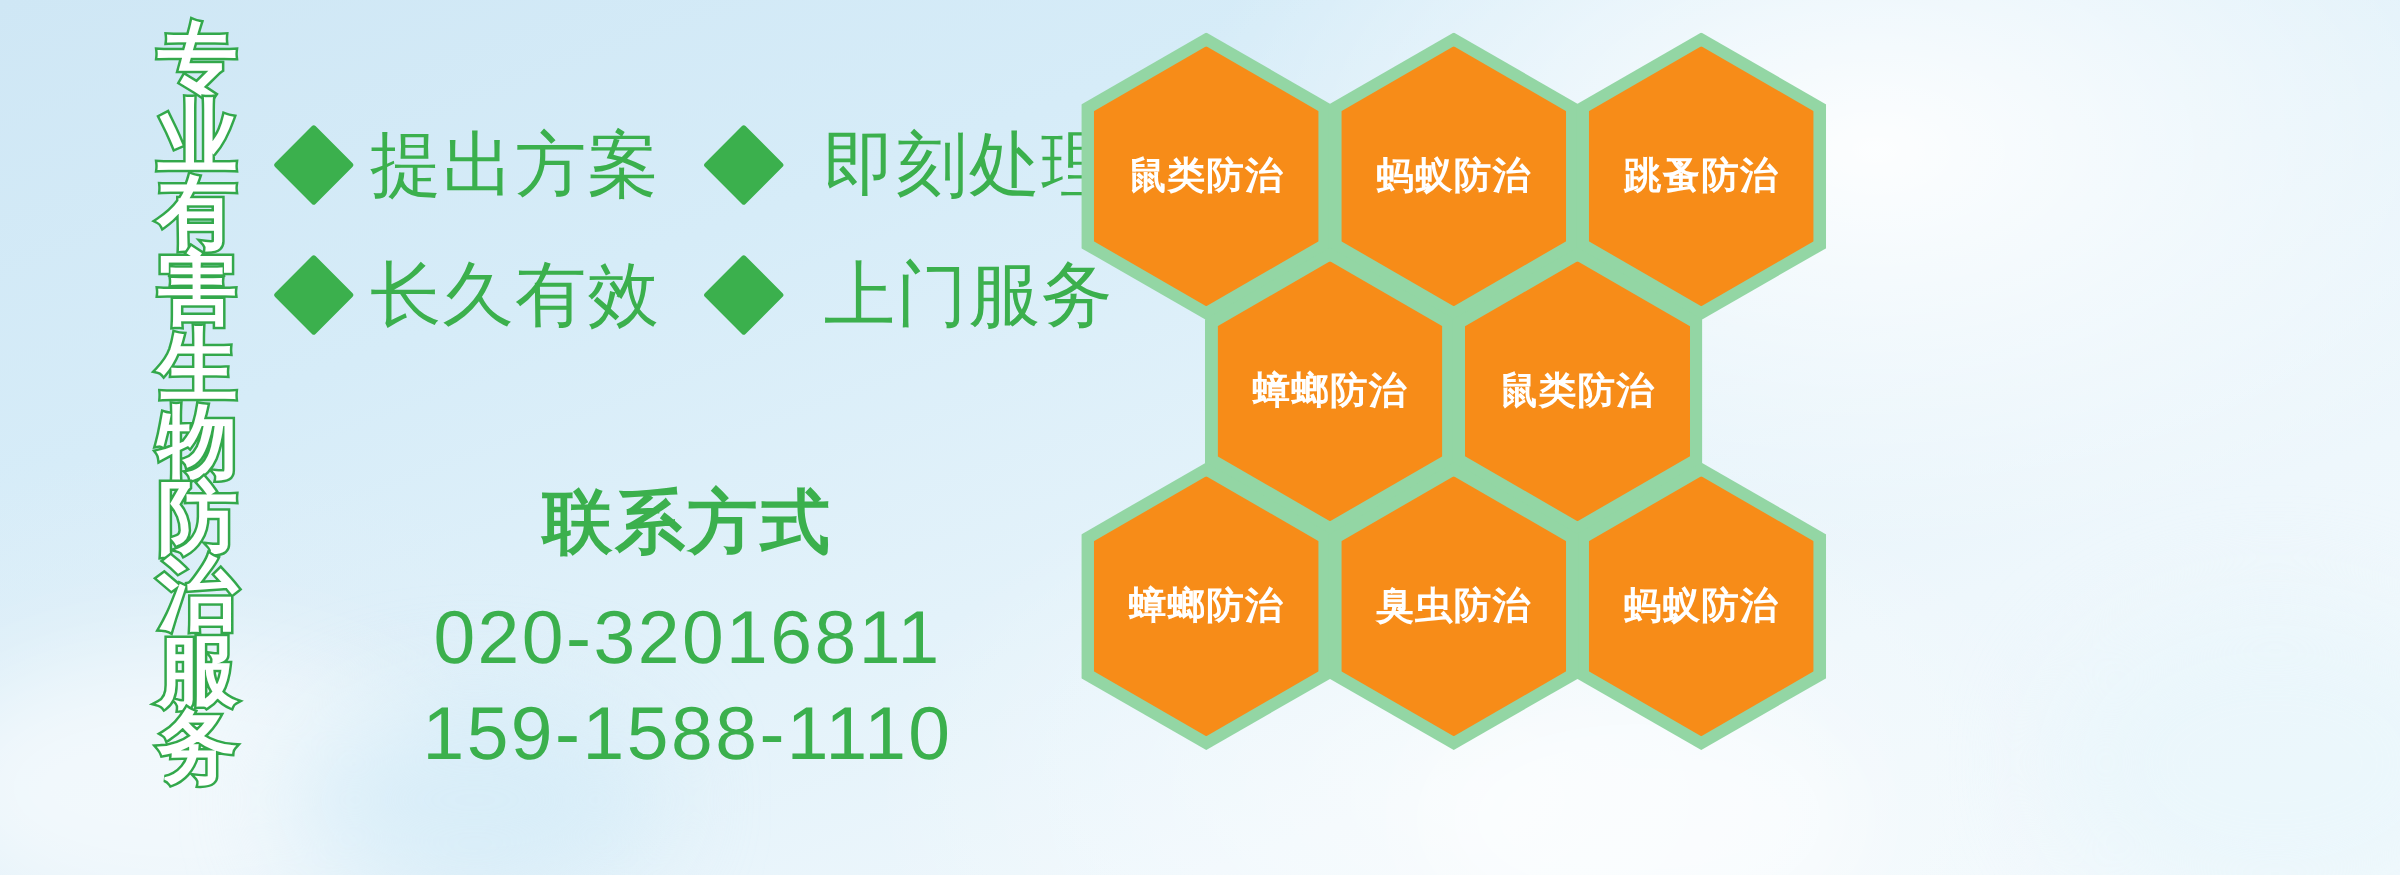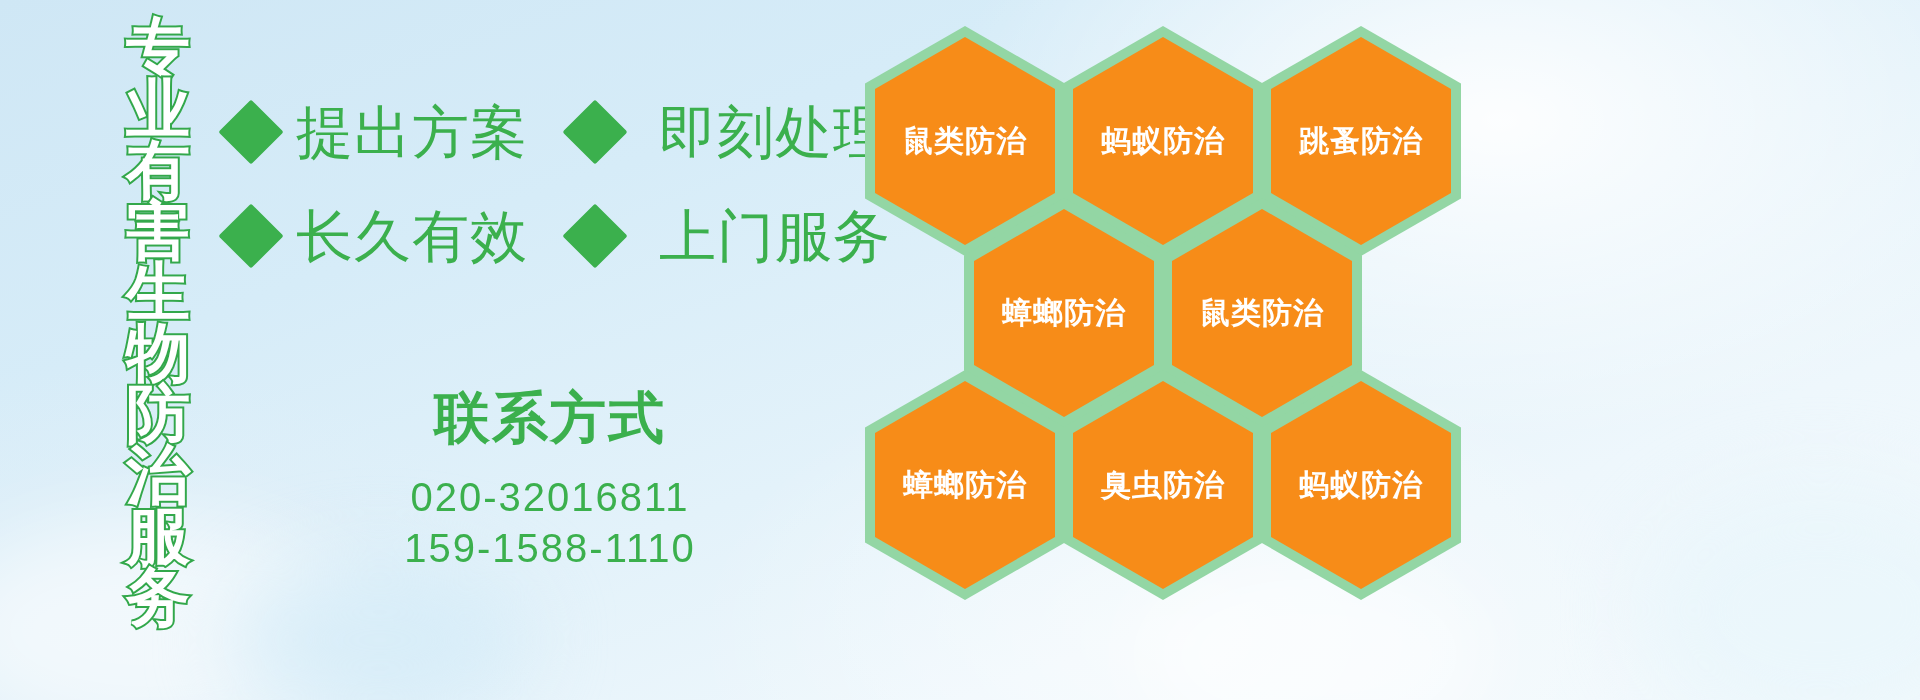--- a/index.html
+++ b/index.html
@@ -59,21 +59,21 @@
     letter-spacing:1px; white-space:nowrap; line-height:1;
   }
 
   
   #contact { position:absolute; left:200px; top:390px; width:700px; text-align:center; }
   #contact-title {
     font-size:56px; font-weight:700; color:#3bb04d; line-height:1;
     margin-bottom:26px; letter-spacing:2px;text-align:center;
   }
   .phone {
-    font-size:40px; font-weight:400; color:#3bb04d; line-height:1.28;
+    font-size:60px; font-weight:400; color:#3bb04d; line-height:1.28;
     letter-spacing:2px; white-space:nowrap;
   }
 
   
   #hex-grid { position:absolute; left:845px; top:18px; width:640px; height:588px; }
   .hex-cell { position:absolute; width:200px; height:230px; }
   .hex-outer {
     position:absolute; inset:0;
     background:#93d6a4;
     clip-path:polygon(50% 0%,100% 25%,100% 75%,50% 100%,0% 75%,0% 25%);

